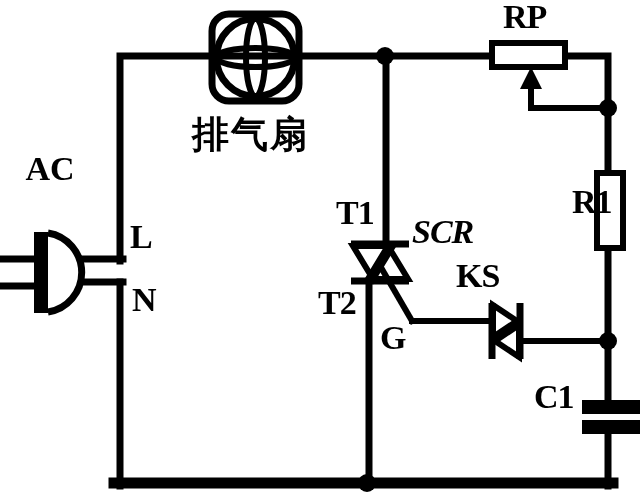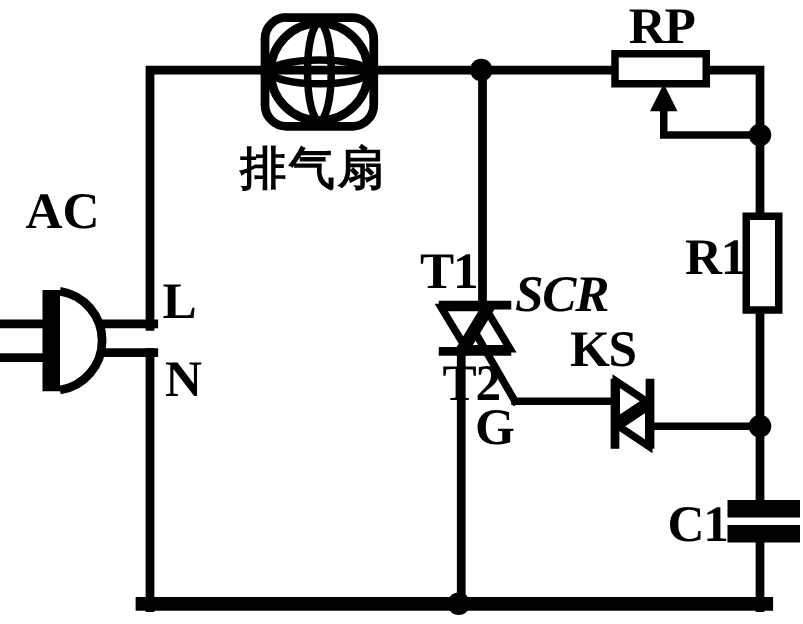--- a/index.html
+++ b/index.html
@@ -9,29 +9,29 @@
     height: 499px;
     background: #ffffff;
     font-family: "Liberation Serif", "DejaVu Serif", serif;
     overflow: hidden;
   }
   #circuit-svg { position: absolute; left: 0; top: 0; }
   .lbl {
     position: absolute;
     color: #000;
     font-weight: bold;
-    font-size: 41px;
+    font-size: 34px;
     line-height: 1;
     white-space: pre;
     letter-spacing: -1px;
   }
   .lbl-cjk {
     font-size: 37px;
     letter-spacing: 2px;
-    font-family: Liberation Sans, sans-serif;
+    font-family: Liberation Serif, serif;
   }
   .lbl-ac { text-align: center; width: 84px; line-height: 33px; letter-spacing: 0; }
 </style>
 </head>
 <body>
 
 <div id="stage">
 
   <svg id="circuit-svg" width="642" height="499" viewBox="0 0 642 499">
 
@@ -111,22 +111,22 @@
 
   <div class="lbl lbl-ac" style="left:8px; top:152px;"><span>AC</span><br>
   </div>
 
   <span class="lbl" style="left:130px; top:220px;">L</span>
   <span class="lbl" style="left:132px; top:283px;">N</span>
 
   <span class="lbl lbl-cjk" style="left:192px; top:116px;">排气扇</span>
 
   <span class="lbl" style="left:503px; top:0px;">RP</span>
-  <span class="lbl" style="left:548px; top:185px;">R1</span>
+  <span class="lbl" style="left:572px; top:185px;">R1</span>
 
   <span class="lbl" style="left:336px; top:196px;text-align:right;">T1</span>
   <span class="lbl" style="left:412px; top:215px;font-style:italic;">SCR</span>
-  <span class="lbl" style="left:318px; top:286px;margin-left:36px;">T2</span>
+  <span class="lbl" style="left:318px; top:286px;">T2</span>
   <span class="lbl" style="left:380px; top:321px;">G</span>
 
   <span class="lbl" style="left:456px; top:259px;">KS</span>
-  <span class="lbl" style="left:534px; top:399px;">C1</span>
+  <span class="lbl" style="left:534px; top:380px;">C1</span>
 </div>
 
 </body></html>

